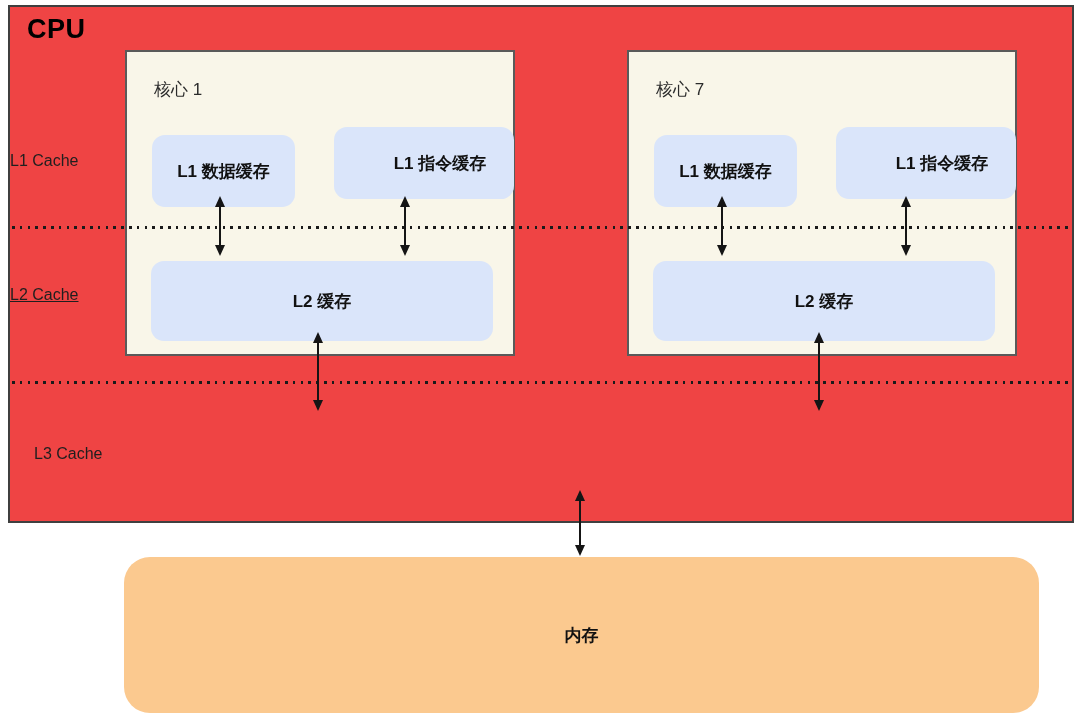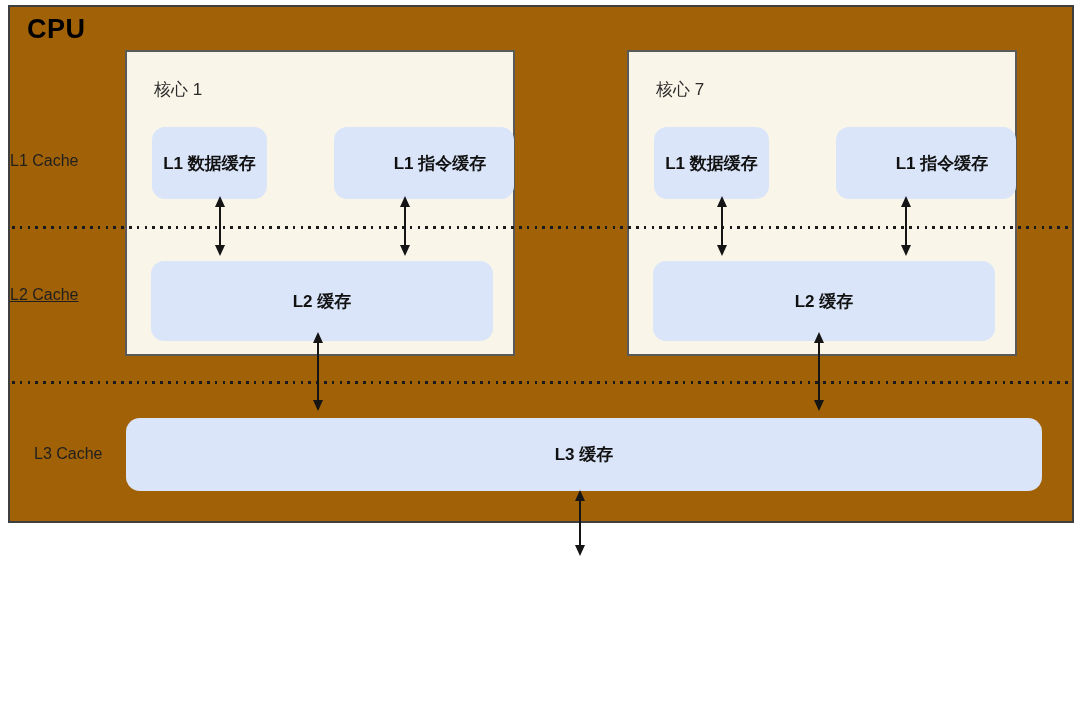--- a/index.html
+++ b/index.html
@@ -12,21 +12,21 @@
     color: #1a1a1a;
     overflow: hidden;
   }
 
   
   .cpu-box {
     position: absolute;
     left: 8px; top: 5px;
     width: 1066px; height: 518px;
     border: 2px solid #3f3f3f;
-    background: #a16207;
+    background: #ef4444;
     box-sizing: border-box;
   }
   .cpu-title {
     position: absolute;
     left: 17px; top: 7px;
     font-size: 27px;
     font-weight: 700;
     letter-spacing: 0.5px;
     color: #000000;
   }
@@ -70,21 +70,21 @@
     background: #dae5fa;
     border-radius: 13px;
     display: flex;
     align-items: center;
     justify-content: center;
     font-size: 17px;
     font-weight: 700;
     color: #111111;
     text-align: center;
   }
-  .cache.l1d { left: 25px;  top: 75px;  width: 115px; height: 72px; }
+  .cache.l1d { left: 25px;  top: 83px;  width: 143px; height: 72px; }
   .cache.l1i { left: 207px; top: 75px;  width: 148px; height: 72px; padding-left: 32px; }
   .cache.l2c { left: 24px;  top: 209px; width: 342px; height: 80px; }
   .cache.l3box {
     left: 116px; top: 411px;
     width: 916px; height: 73px;
     border-radius: 14px;
   }
 
   
   .dotted {
@@ -160,24 +160,24 @@
     <div class="core c2">
       <div class="core-title">核心 7</div>
       <div class="cache l1d">L1 数据缓存</div>
       <div class="cache l1i">L1 指令缓存</div>
       <div class="cache l2c">L2 缓存</div>
     </div>
 
     <div class="dotted d1"></div>
     <div class="dotted d2"></div>
 
-    <div class="cache l3box">L3 缓存</div>
 
   </div>
 
+  <div class="memory">内存</div>
 
   <div class="varrow a-l1d-c1"></div>
   <div class="varrow a-l1i-c1"></div>
   <div class="varrow a-l1d-c2"></div>
   <div class="varrow a-l1i-c2"></div>
   <div class="varrow a-l2-c1"></div>
   <div class="varrow a-l2-c2"></div>
   <div class="varrow a-l3-mem"></div>
 
 </div>

